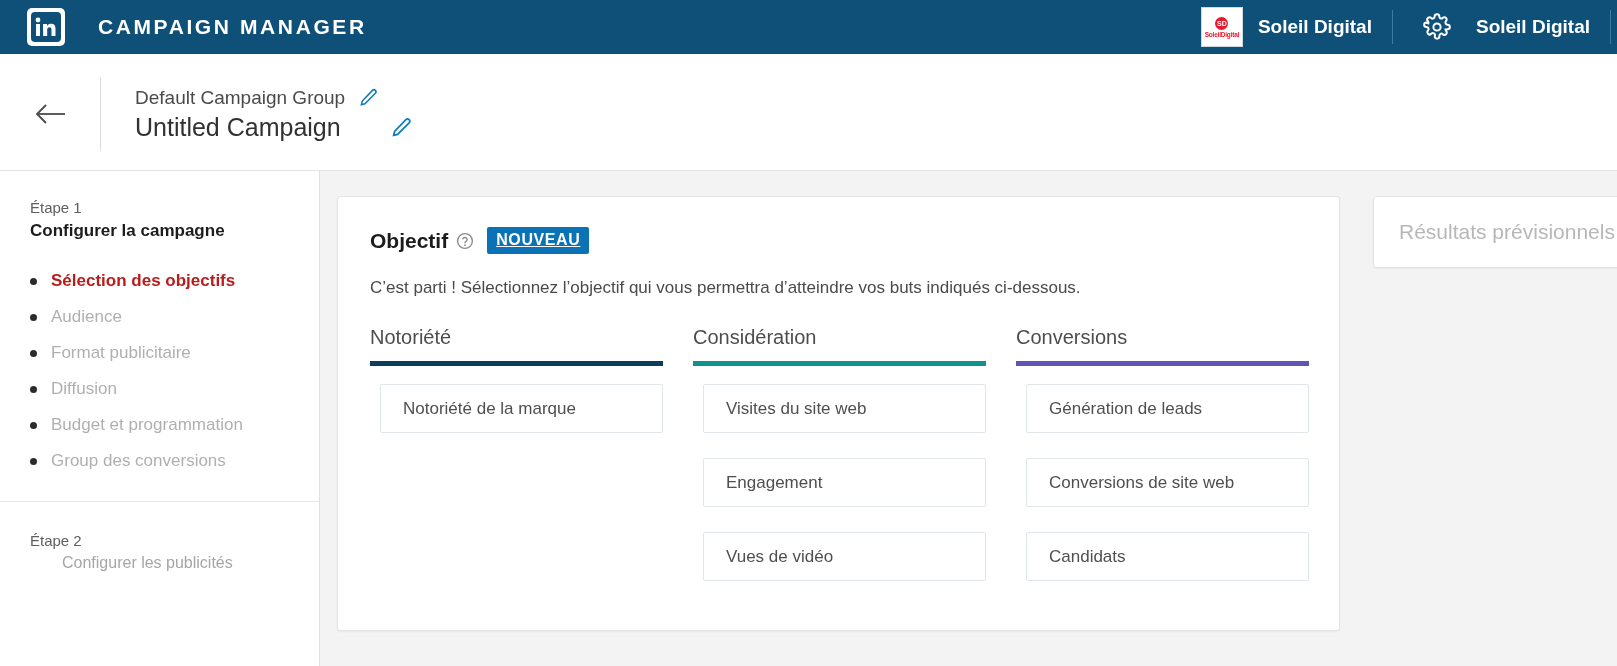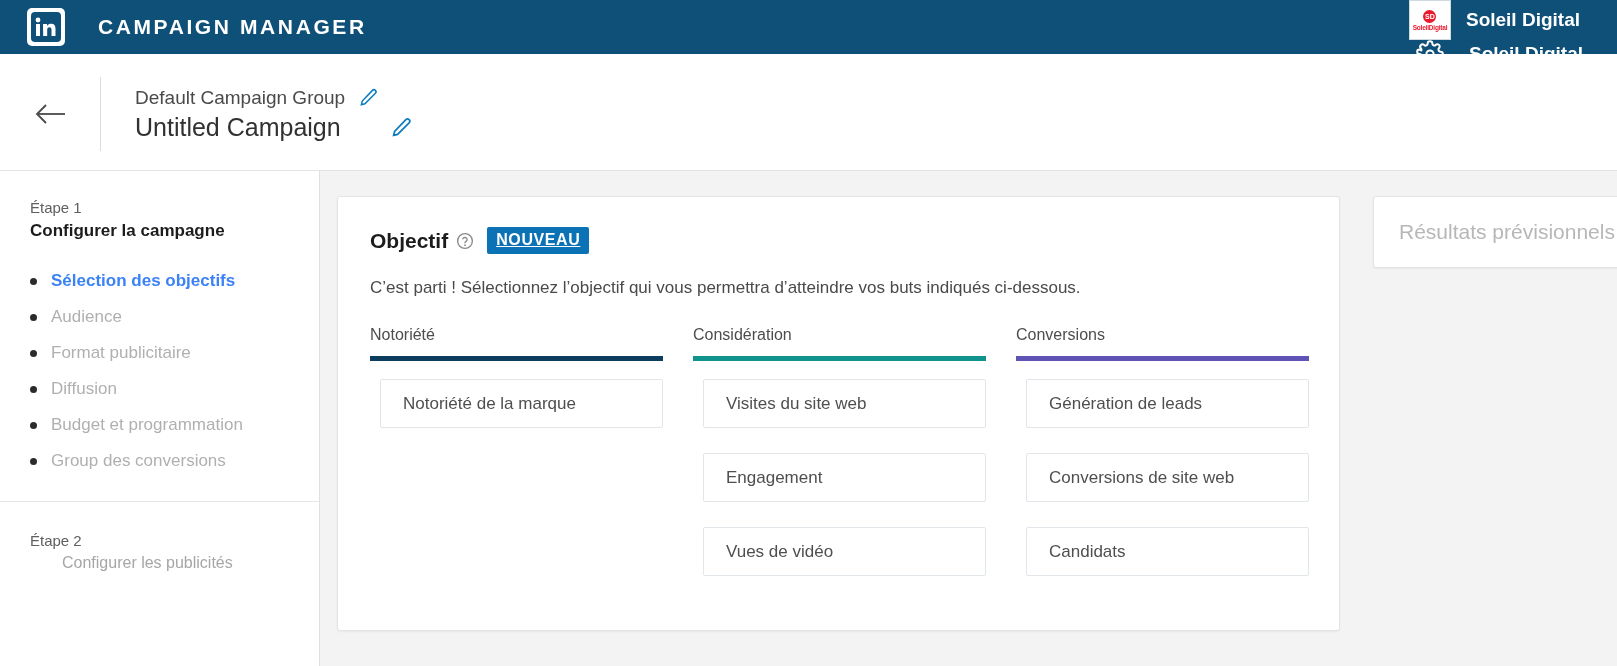--- a/index.html
+++ b/index.html
@@ -43,23 +43,22 @@
     margin-left: 33px;
     color: #ffffff;
     font-size: 21px;
     font-weight: bold;
     letter-spacing: 2.6px;
   }
   .topbar-right {
     margin-left: auto;
     display: flex;
     align-items: center;
-    padding-right: 20px;
+    padding-right: 0;
     height: 100%;
-    flex-direction: column;
   }
   .account-block {
     display: flex;
     align-items: center;
     height: 100%;
     padding: 0 14px;
   }
   .avatar {
     width: 42px;
     height: 40px;
@@ -232,21 +231,21 @@
     border-radius: 50%;
     background: #2b2b2b;
     margin-right: 14px;
     flex: none;
   }
   .step-link {
     font-size: 17px;
     color: #b0b0b0;
   }
   .step-link.active {
-    color: #3b82f6;
+    color: #b91c1c;
     font-weight: bold;
   }
 
   
   .main-area {
     position: absolute;
     top: 0; left: 320px;
     width: 1297px;
     height: 495px;
   }
@@ -293,21 +292,21 @@
     color: #4a4a4a;
   }
 
   .columns {
     display: flex;
     margin-top: 28px;
     gap: 30px;
   }
   .col { width: 293px; }
   .col-heading {
-    font-size: 16px;
+    font-size: 20px;
     color: #4d4d4d;
     font-weight: normal;
     padding-bottom: 12px;
   }
   .col-rule {
     height: 5px;
     width: 100%;
   }
   .option-list { margin-top: 18px; margin-left: 10px; }
   .option-card {

